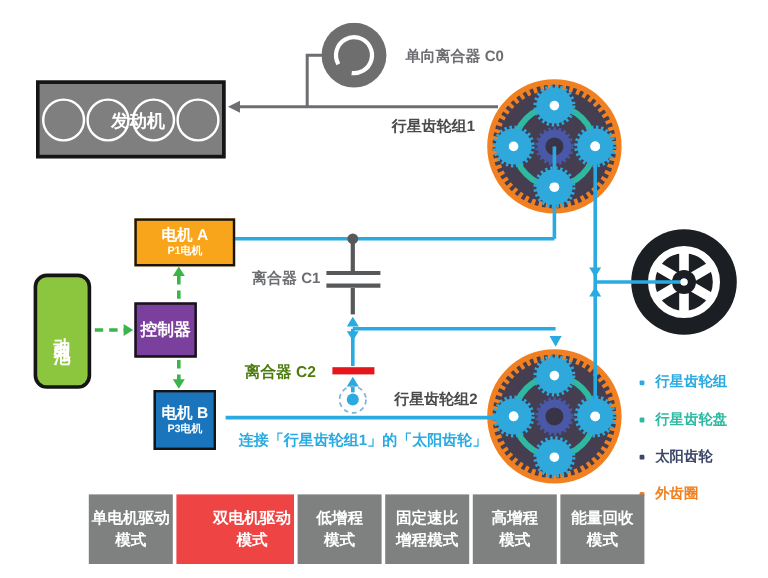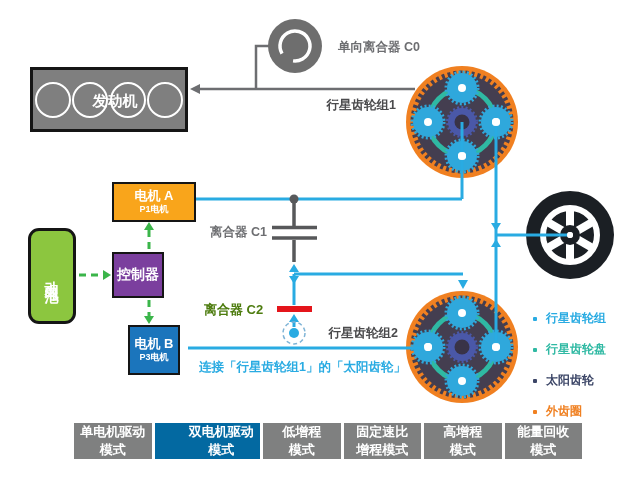--- a/index.html
+++ b/index.html
@@ -34,25 +34,25 @@
   .lbl-note{left:199px;top:359px;font-size:12.5px;color:#29ABE2;}
   
   .legend{position:absolute;left:533px;top:312px;display:flex;flex-direction:column;gap:18px;}
   .legend .row{display:flex;align-items:center;gap:9px;font-weight:bold;font-size:12px;line-height:13px;}
   .legend .dot{width:4px;height:4px;border-radius:1px;flex:0 0 auto;}
   .lg-planet{color:#29ABE2;} .lg-planet .dot{background:#29ABE2;}
   .lg-carrier{color:#2FB9A3;} .lg-carrier .dot{background:#2FB9A3;}
   .lg-sun{color:#3C4667;} .lg-sun .dot{background:#3C4667;}
   .lg-ring{color:#F08021;} .lg-ring .dot{background:#F08021;}
   
-  .mode-bar{position:absolute;left:74px;top:412px;width:508px;height:58px;display:flex;gap:3px;align-items:center;}
+  .mode-bar{position:absolute;left:74px;top:412px;width:463px;height:58px;display:flex;gap:3px;}
   .mode-cell{flex:1 1 0;background:#7f8080;color:#fff;font-weight:bold;font-size:13px;
              display:flex;align-items:center;justify-content:center;text-align:center;
              white-space:pre-line;line-height:1.35;cursor:default;}
-  .mode-cell.selected{background:#0369a1;padding-left:28px;}
+  .mode-cell.selected{background:#ef4444;padding-left:28px;}
 </style>
 </head>
 <body>
 
 <div class="canvas">
 
   <svg width="0" height="0" style="position:absolute">
     <defs>
       <g id="gearset-shape">
         <circle cx="60" cy="60" r="56" fill="#F08021"></circle>

